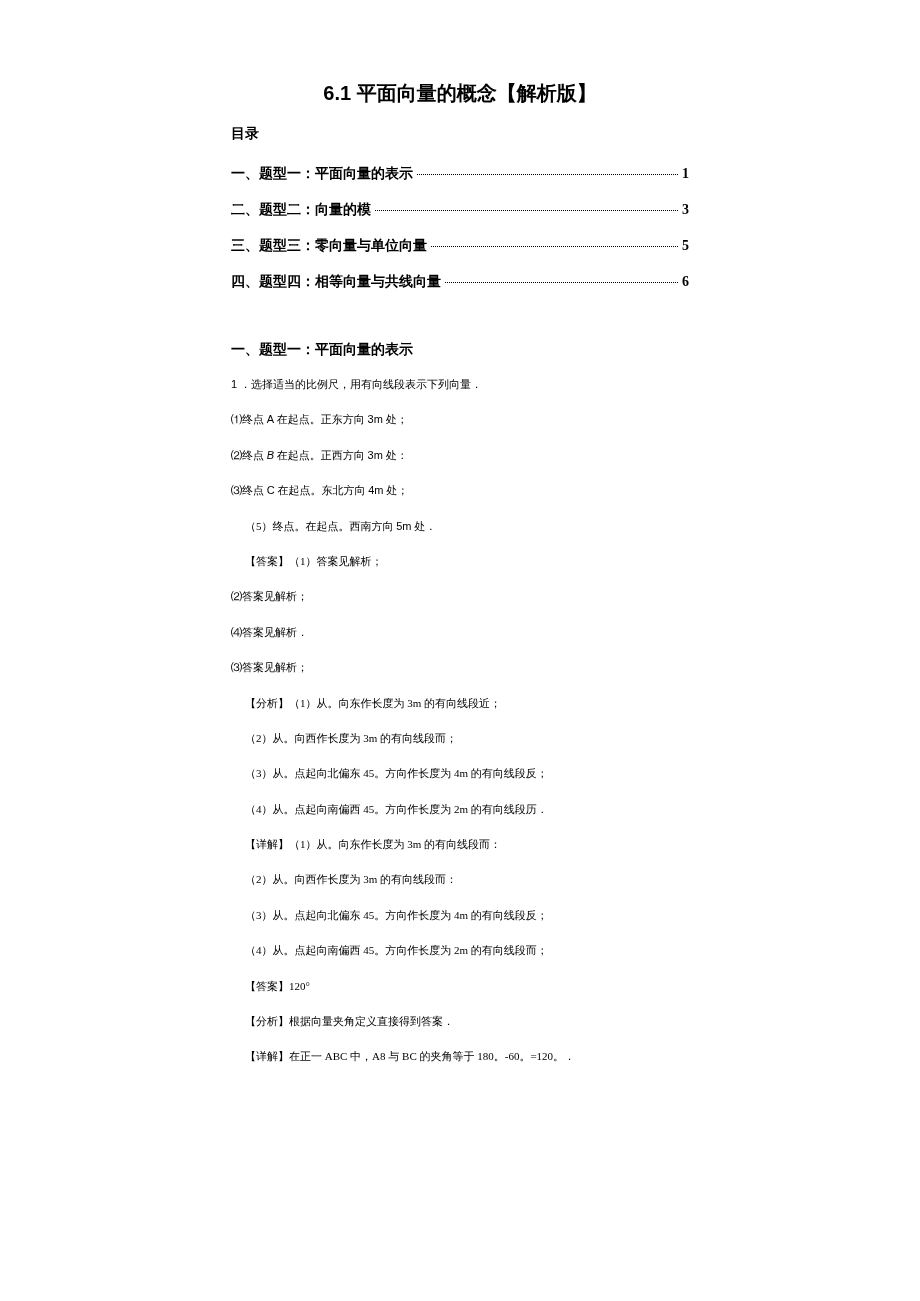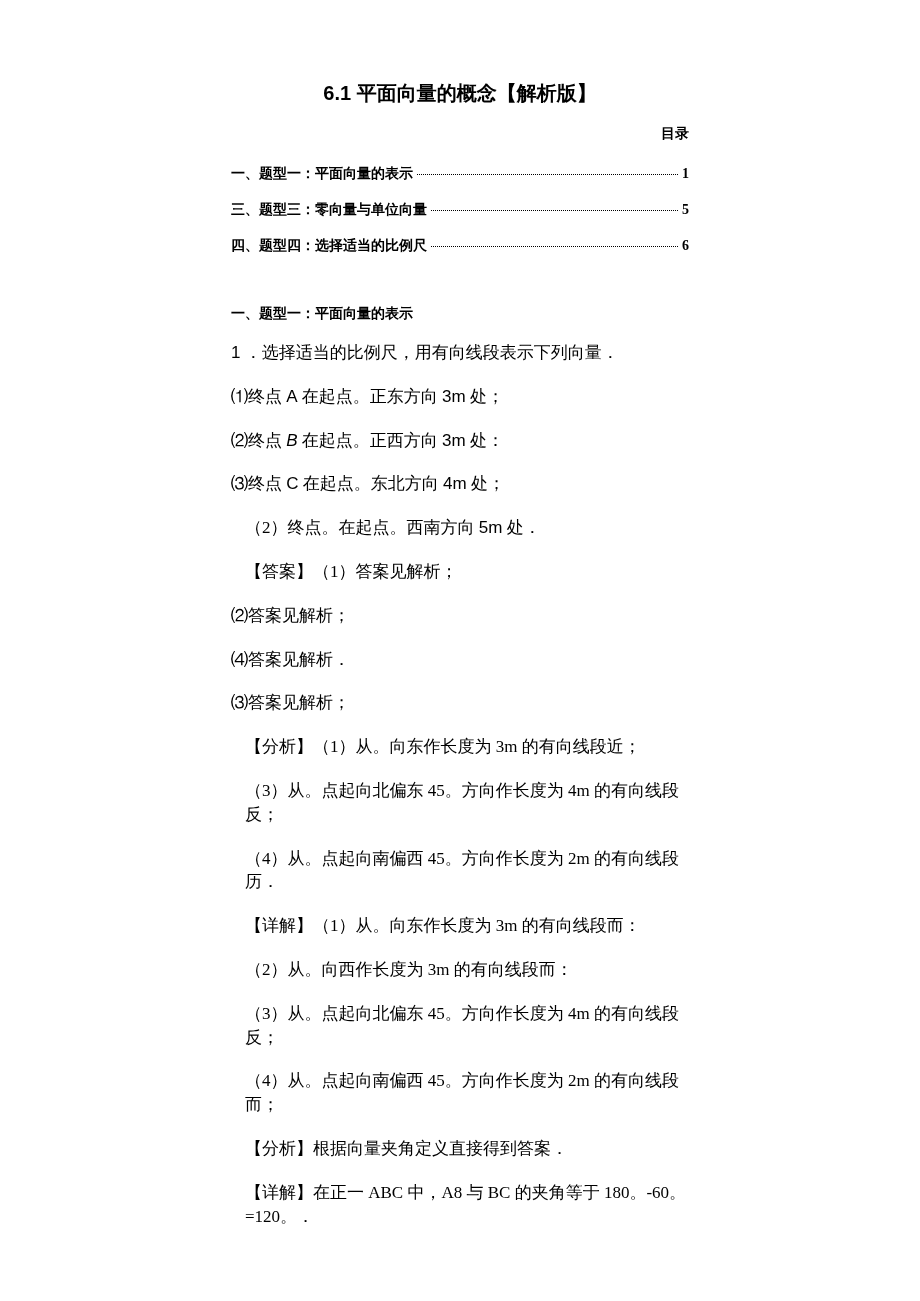--- a/index.html
+++ b/index.html
@@ -18,21 +18,21 @@
     position: relative;
   }
   .title {
     text-align: center;
     font-size: 20px;
     font-weight: bold;
     font-family: "Microsoft YaHei", "SimHei", sans-serif;
     margin-bottom: 18px;
   }
   .subtitle {
-    text-align: right;
+    text-align: left;
     font-size: 14px;
     font-weight: bold;
     font-family: "SimSun", "宋体", serif;
     margin-bottom: 22px;
   }
   .toc {
     margin-bottom: 50px;
   }
   .toc-row {
     display: flex;
@@ -56,21 +56,21 @@
   .toc-page {
     flex: 0 0 auto;
   }
   .section-heading {
     font-size: 14px;
     font-weight: bold;
     font-family: "SimSun", "宋体", serif;
     margin: 10px 0 18px 0;
   }
   .body-line {
-    font-size: 17px;
+    font-size: 11px;
     line-height: 1.4;
     margin: 16px 0 20px 0;
     font-family: "SimSun", "宋体", serif;
   }
   .body-line .arial {
     font-family: Arial, "Helvetica Neue", sans-serif;
   }
   .italic {
     font-style: italic;
   }
@@ -86,26 +86,31 @@
   <div class="title">6.1   平面向量的概念【解析版】</div>
   <div class="subtitle">目录</div>
 
   <div class="toc">
     <div class="toc-row">
       <span class="toc-label">一、题型一：平面向量的表示</span>
       <span class="toc-dots"></span>
       <span class="toc-page">1</span>
     </div>
     <div class="toc-row">
+      <span class="toc-label">二、题型二：向量的模</span>
+      <span class="toc-dots"></span>
+      <span class="toc-page">3</span>
+    </div>
+    <div class="toc-row">
       <span class="toc-label">三、题型三：零向量与单位向量</span>
       <span class="toc-dots"></span>
       <span class="toc-page">5</span>
     </div>
     <div class="toc-row">
-      <span class="toc-label">四、题型四：选择适当的比例尺</span>
+      <span class="toc-label">四、题型四：相等向量与共线向量</span>
       <span class="toc-dots"></span>
       <span class="toc-page">6</span>
     </div>
   </div>
 
   <div class="section-heading">一、题型一：平面向量的表示</div>
 
   <p class="body-line">
     <span class="arial">1</span><span> ．选择适当的比例尺，用有向线段表示下列向量．</span>
   </p>
@@ -116,34 +121,36 @@
 
   <p class="body-line">
     <span>⑵终点 </span><span class="arial italic">B</span><span> 在起点。正西方向 </span><span class="arial">3m</span><span> 处：</span>
   </p>
 
   <p class="body-line">
     <span>⑶终点 </span><span class="arial">C</span><span> 在起点。东北方向 </span><span class="arial">4m</span><span> 处；</span>
   </p>
 
   <p class="body-line indent">
-    <span>（2）终点。在起点。西南方向 </span><span class="arial">5m</span><span> 处．</span>
+    <span>（5）终点。在起点。西南方向 </span><span class="arial">5m</span><span> 处．</span>
   </p>
 
   <p class="body-line indent">【答案】（1）答案见解析；</p>
   <p class="body-line">⑵答案见解析；</p>
   <p class="body-line">⑷答案见解析．</p>
   <p class="body-line">⑶答案见解析；</p>
 
   <p class="body-line indent">【分析】（1）从。向东作长度为 3m 的有向线段近；</p>
+  <p class="body-line indent">（2）从。向西作长度为 3m 的有向线段而；</p>
   <p class="body-line indent">（3）从。点起向北偏东 45。方向作长度为 4m 的有向线段反；</p>
   <p class="body-line indent">（4）从。点起向南偏西 45。方向作长度为 2m 的有向线段历．</p>
 
   <p class="body-line indent">【详解】（1）从。向东作长度为 3m 的有向线段而：</p>
   <p class="body-line indent">（2）从。向西作长度为 3m 的有向线段而：</p>
   <p class="body-line indent">（3）从。点起向北偏东 45。方向作长度为 4m 的有向线段反；</p>
   <p class="body-line indent">（4）从。点起向南偏西 45。方向作长度为 2m 的有向线段而；</p>
 
 
+  <p class="body-line indent">【答案】120°</p>
   <p class="body-line indent">【分析】根据向量夹角定义直接得到答案．</p>
   <p class="body-line indent">【详解】在正一 ABC 中，A8 与 BC 的夹角等于 180。-60。=120。．</p>
 
 </div>
 
 </body></html>

